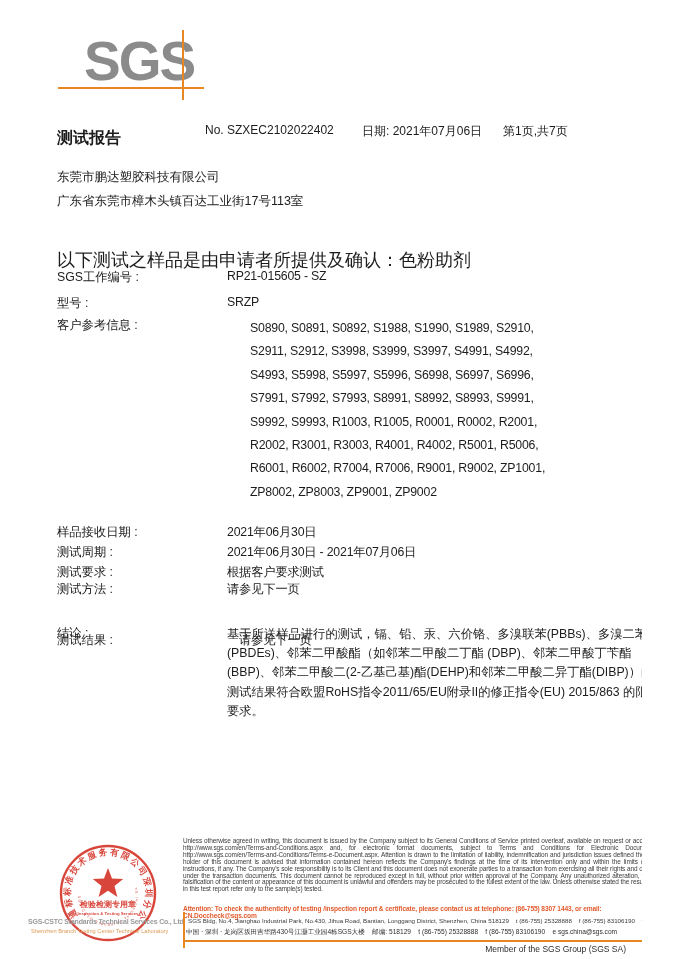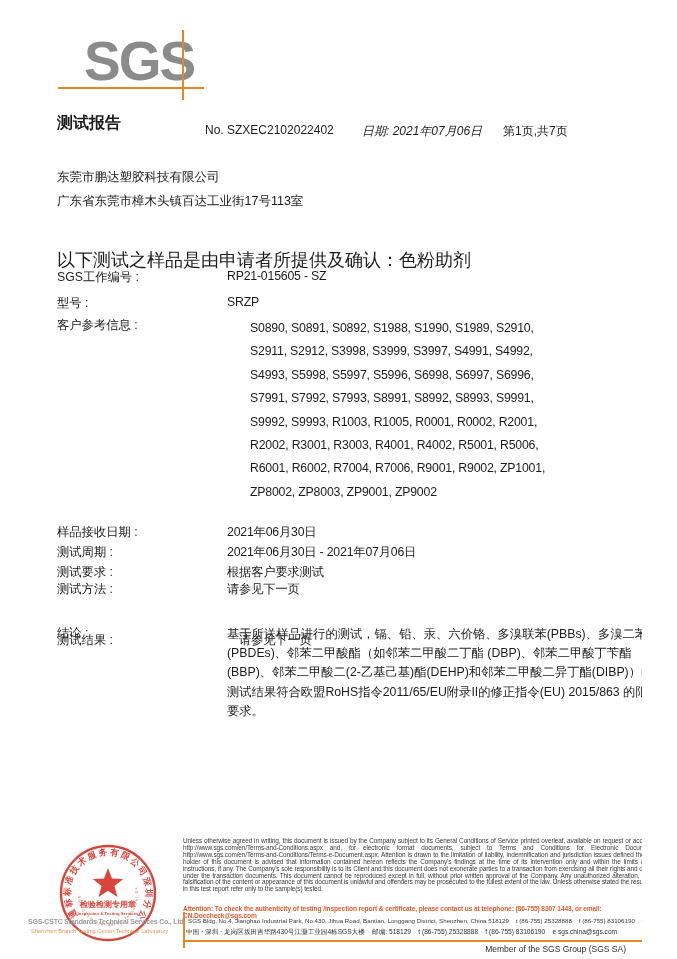--- a/index.html
+++ b/index.html
@@ -8,23 +8,23 @@
     font-family:"Liberation Sans", sans-serif; color:#1c1c1c;
   }
   
   .logo-text {
     position:absolute; left:84px; top:34px; font-size:55px; line-height:1;
     font-weight:bold; color:#8b8b8b; letter-spacing:-2px;
   }
   .logo-hline { position:absolute; left:58px; top:87px; width:146px; height:2px; background:#e98624; }
   .logo-vline { position:absolute; left:182px; top:30px; width:2px; height:70px; background:#e98624; }
   
-  .hdr-title { position:absolute; left:57px; top:113px; font-size:16px; font-weight:bold; }
+  .hdr-title { position:absolute; left:57px; top:128px; font-size:16px; font-weight:bold; }
   .hdr-no    { position:absolute; left:205px; top:123px; font-size:12px; }
-  .hdr-date  { position:absolute; left:362px; top:123px; font-size:12px;font-style:italic; }
+  .hdr-date  { position:absolute; left:362px; top:123px; font-size:12px; }
   .hdr-page  { position:absolute; left:503px; top:123px; font-size:12px; }
   
   .applicant-name { position:absolute; left:57px; top:169px; font-size:12.5px; }
   .applicant-addr { position:absolute; left:57px; top:193px; font-size:12.5px; }
   .intro          { position:absolute; left:57px; top:248px; font-size:18px; }
   
   .frow { position:absolute; left:57px; display:flex; font-size:12.3px; }
   .frow .lbl { flex:0 0 170px; width:170px; }
   .frow .val { white-space:nowrap; letter-spacing:-0.2px; }
   .frow-job  { top:269px; }

